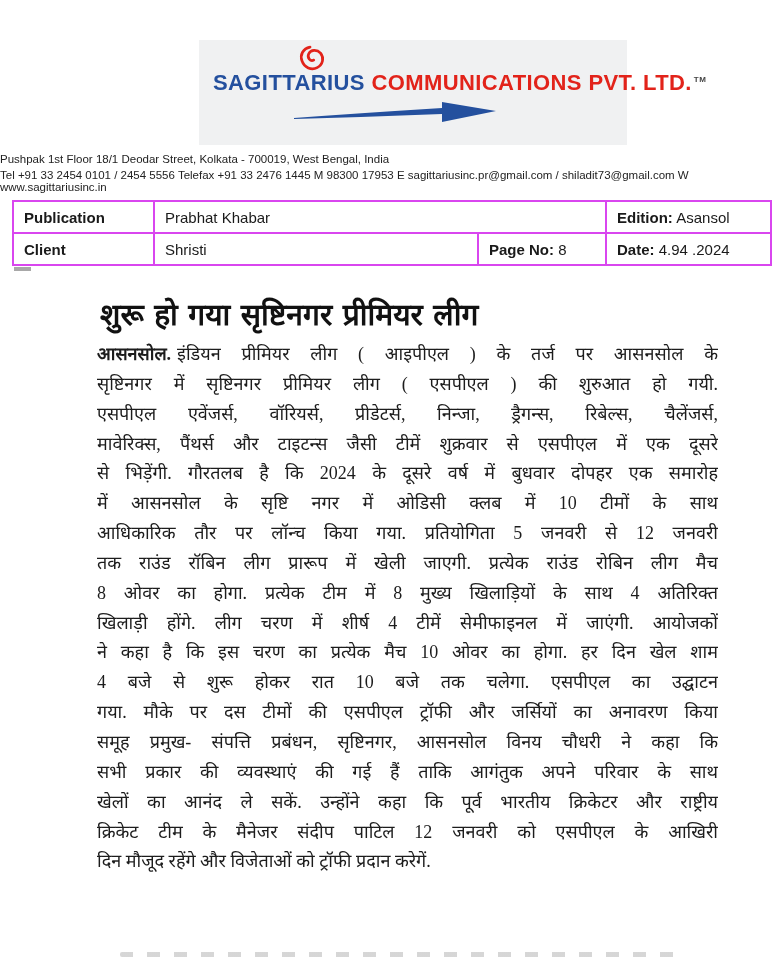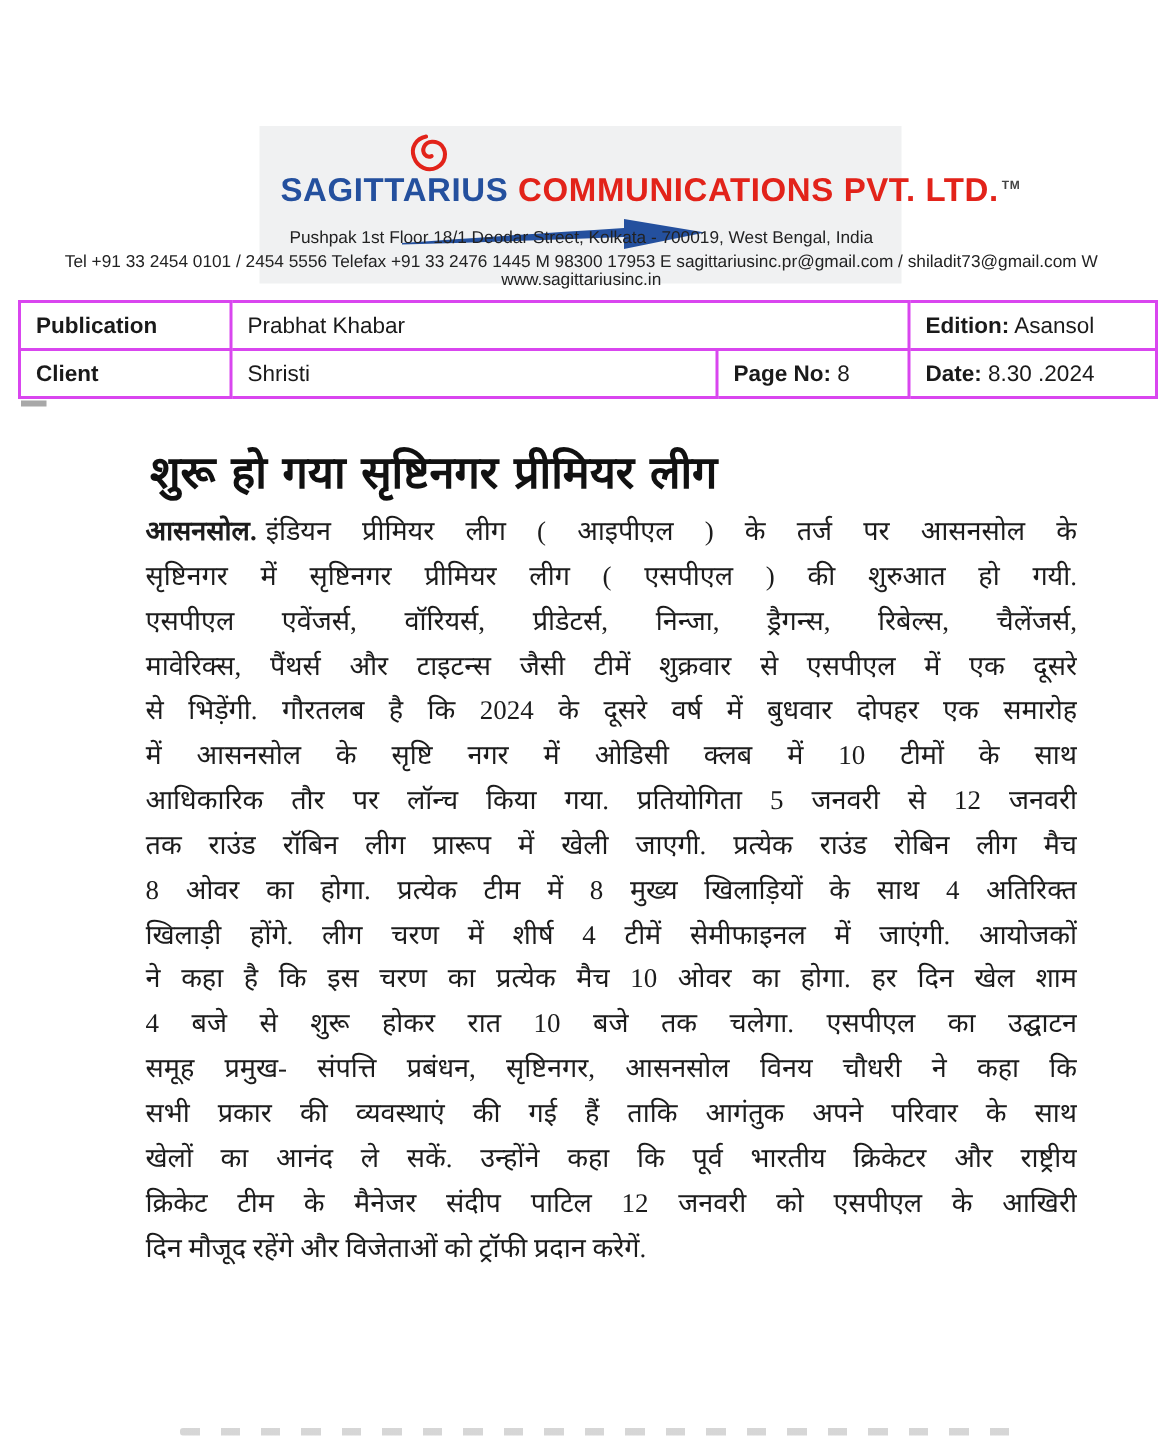--- a/index.html
+++ b/index.html
@@ -5,35 +5,34 @@
   html,body { margin:0; padding:0; }
   body {
     width:775px; height:965px; background:#ffffff;
     font-family:"Liberation Sans", sans-serif;
     color:#1a1a1a;
   }
   .page { position:relative; width:775px; height:965px; background:#ffffff; overflow:hidden; }
 
   
   .logo-box {
-    position:absolute; left:173px; top:40px; width:428px; height:105px;
+    position:absolute; left:199px; top:40px; width:428px; height:105px;
     background:#f0f1f2;
-    margin-top:44px;
   }
   .brand-line {
     position:absolute; left:14px; top:30px; width:408px;
     white-space:nowrap; font-weight:bold; font-size:22px; letter-spacing:0.4px;
   }
   .brand-blue { color:#24509E; }
   .brand-red  { color:#E2231A; }
   .brand-tm { font-size:8px; color:#444; vertical-align:super; font-weight:bold; margin-left:2px; }
   .spiral-icon { position:absolute; left:100px; top:5px; width:27px; height:27px; transform:rotate(-12deg); }
   .arrow-icon { position:absolute; left:93px; top:58px; width:218px; height:26px; }
 
-  .addr { position:absolute; left:0; width:775px; text-align:center; color:#222; }
+  .addr { position:absolute; left:0; width:775px; color:#222; }
   .addr1 { top:153px; font-size:11.5px; }
   .addr2 { top:169px; font-size:11.5px; }
 
   
   .info-table {
     position:absolute; left:12px; top:200px; width:758px;
     border-collapse:collapse; table-layout:fixed;
   }
   .info-table td {
     border:2px solid #d946ef; height:30px; padding:0 0 0 10px;
@@ -113,21 +112,21 @@
       </td>
       <td>
         <span class="val">Shristi</span>
       </td>
       <td>
         <span class="lbl">Page No:</span>
         <span class="val">8</span>
       </td>
       <td>
         <span class="lbl">Date:</span>
-        <span class="val">8.30 .2024</span>
+        <span class="val">4.94 .2024</span>
       </td>
     </tr>
   </tbody>
     </table>
   <div class="smudge"></div>
 
   <div class="headline">शुरू हो गया सृष्टिनगर प्रीमियर लीग</div>
 
   <div class="article">
     <div class="article-line">
@@ -137,20 +136,21 @@
     <div class="article-line">एसपीएल एवेंजर्स, वॉरियर्स, प्रीडेटर्स, निन्जा, ड्रैगन्स, रिबेल्स, चैलेंजर्स,</div>
     <div class="article-line">मावेरिक्स, पैंथर्स और टाइटन्स जैसी टीमें शुक्रवार से एसपीएल में एक दूसरे</div>
     <div class="article-line">से भिड़ेंगी. गौरतलब है कि 2024 के दूसरे वर्ष में बुधवार दोपहर एक समारोह</div>
     <div class="article-line">में आसनसोल के सृष्टि नगर में ओडिसी क्लब में 10 टीमों के साथ</div>
     <div class="article-line">आधिकारिक तौर पर लॉन्च किया गया. प्रतियोगिता 5 जनवरी से 12 जनवरी</div>
     <div class="article-line">तक राउंड रॉबिन लीग प्रारूप में खेली जाएगी. प्रत्येक राउंड रोबिन लीग मैच</div>
     <div class="article-line">8 ओवर का होगा. प्रत्येक टीम में 8 मुख्य खिलाड़ियों के साथ 4 अतिरिक्त</div>
     <div class="article-line">खिलाड़ी होंगे. लीग चरण में शीर्ष 4 टीमें सेमीफाइनल में जाएंगी. आयोजकों</div>
     <div class="article-line">ने कहा है कि इस चरण का प्रत्येक मैच 10 ओवर का होगा. हर दिन खेल शाम</div>
     <div class="article-line">4 बजे से शुरू होकर रात 10 बजे तक चलेगा.  एसपीएल का उद्घाटन</div>
+    <div class="article-line">गया. मौके पर दस टीमों की एसपीएल ट्रॉफी और जर्सियों का अनावरण किया</div>
     <div class="article-line">समूह प्रमुख- संपत्ति प्रबंधन, सृष्टिनगर, आसनसोल विनय चौधरी ने कहा कि</div>
     <div class="article-line">सभी प्रकार की व्यवस्थाएं की गई हैं ताकि आगंतुक अपने परिवार के साथ</div>
     <div class="article-line">खेलों का आनंद ले सकें. उन्होंने कहा कि पूर्व भारतीय क्रिकेटर और राष्ट्रीय</div>
     <div class="article-line">क्रिकेट टीम के मैनेजर संदीप पाटिल 12 जनवरी को एसपीएल के आखिरी</div>
     <div class="article-line last">दिन मौजूद रहेंगे और विजेताओं को ट्रॉफी प्रदान करेगें.</div>
   </div>
 
   <div class="cutoff-line"></div>
 
 </div>

